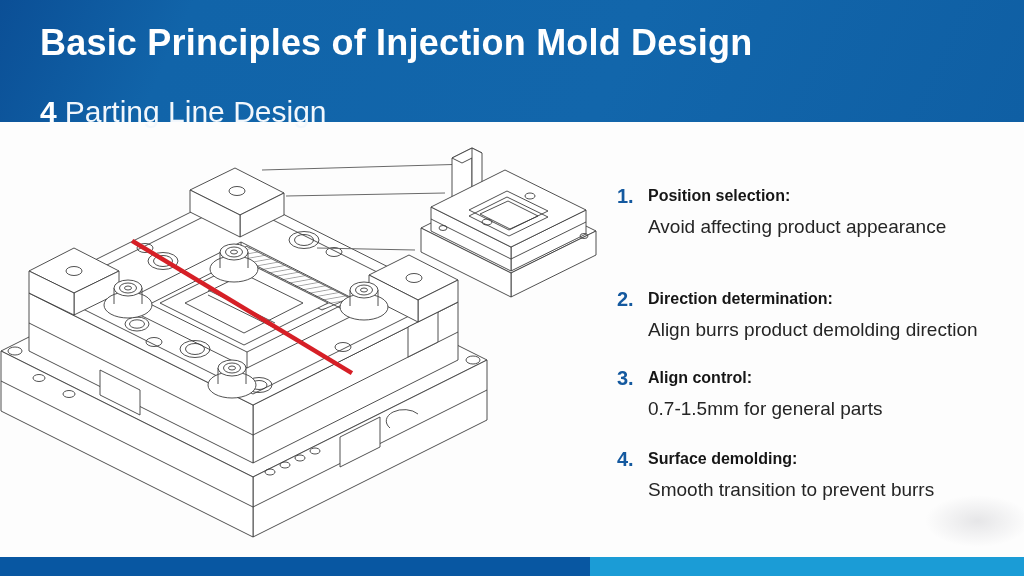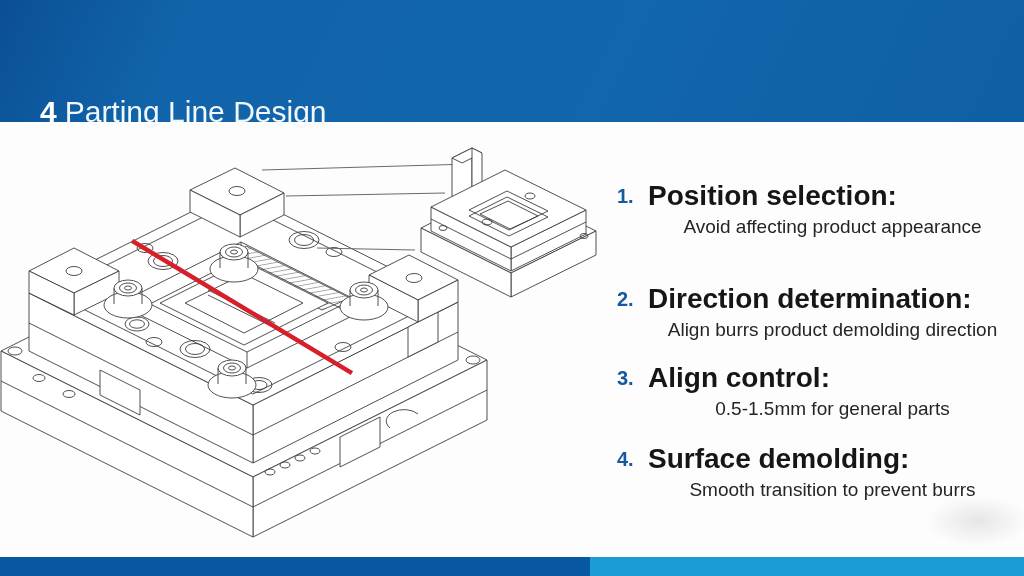--- a/index.html
+++ b/index.html
@@ -31,45 +31,45 @@
   .kp-item:nth-child(1) { top:55px; }
   .kp-item:nth-child(2) { top:158px; }
   .kp-item:nth-child(3) { top:237px; }
   .kp-item:nth-child(4) { top:318px; }
   .kp-num {
     position:absolute; left:0; top:0; width:30px;
     font-size:20px; font-weight:700; color:#14599f;
   }
   .kp-heading {
     position:absolute; left:31px; top:0; width:369px;
-    font-size:28px; font-weight:700; color:#161616; line-height:22px;
+    font-size:16px; font-weight:700; color:#161616; line-height:22px;
     white-space:nowrap;
   }
   .kp-body {
     position:absolute; left:31px; top:31px; width:369px;
     font-size:19px; font-weight:400; color:#252525; line-height:22px;
     white-space:nowrap;
-    text-align:center;
   }
   
   .footer { position:absolute; left:0; top:557px; width:1024px; height:19px; }
   .footer-left  { position:absolute; left:0; top:0; width:590px; height:19px; background:#0857a2; }
   .footer-right { position:absolute; left:590px; top:0; width:434px; height:19px; background:#1b9cd6; }
   
   .watermark {
     position:absolute; left:925px; top:495px; width:105px; height:52px;
     background:radial-gradient(closest-side, rgba(125,125,135,0.18), rgba(125,125,135,0.0));
   }
 </style>
 </head>
 <body>
 
 <div class="slide">
 
   <div class="header">
+    <div class="title">Basic Principles of Injection Mold Design</div>
     <div class="subtitle">
       <span class="subnum">4</span><span>Parting Line Design</span>
     </div>
   </div>
 
   <svg class="diagram-svg" width="620" height="430" viewBox="0 130 620 430" xmlns="http://www.w3.org/2000/svg">
     <defs>
       <pattern id="hatch" width="4.5" height="4.5" patternUnits="userSpaceOnUse" patternTransform="rotate(80)">
         <line x1="0" y1="0" x2="0" y2="4.5" stroke="#4a4a4a" stroke-width="0.9"></line>
       </pattern>
@@ -211,21 +211,21 @@
       <span class="kp-body">Avoid affecting product appearance</span>
     </div>
     <div class="kp-item">
       <span class="kp-num">2.</span>
       <span class="kp-heading">Direction determination:</span>
       <span class="kp-body">Align burrs product demolding direction</span>
     </div>
     <div class="kp-item">
       <span class="kp-num">3.</span>
       <span class="kp-heading">Align control:</span>
-      <span class="kp-body">0.5-1.5mm for general parts</span>
+      <span class="kp-body">0.7-1.5mm for general parts</span>
     </div>
     <div class="kp-item">
       <span class="kp-num">4.</span>
       <span class="kp-heading">Surface demolding:</span>
       <span class="kp-body">Smooth transition to prevent burrs</span>
     </div>
   </div>
 
   <div class="watermark"></div>
 

